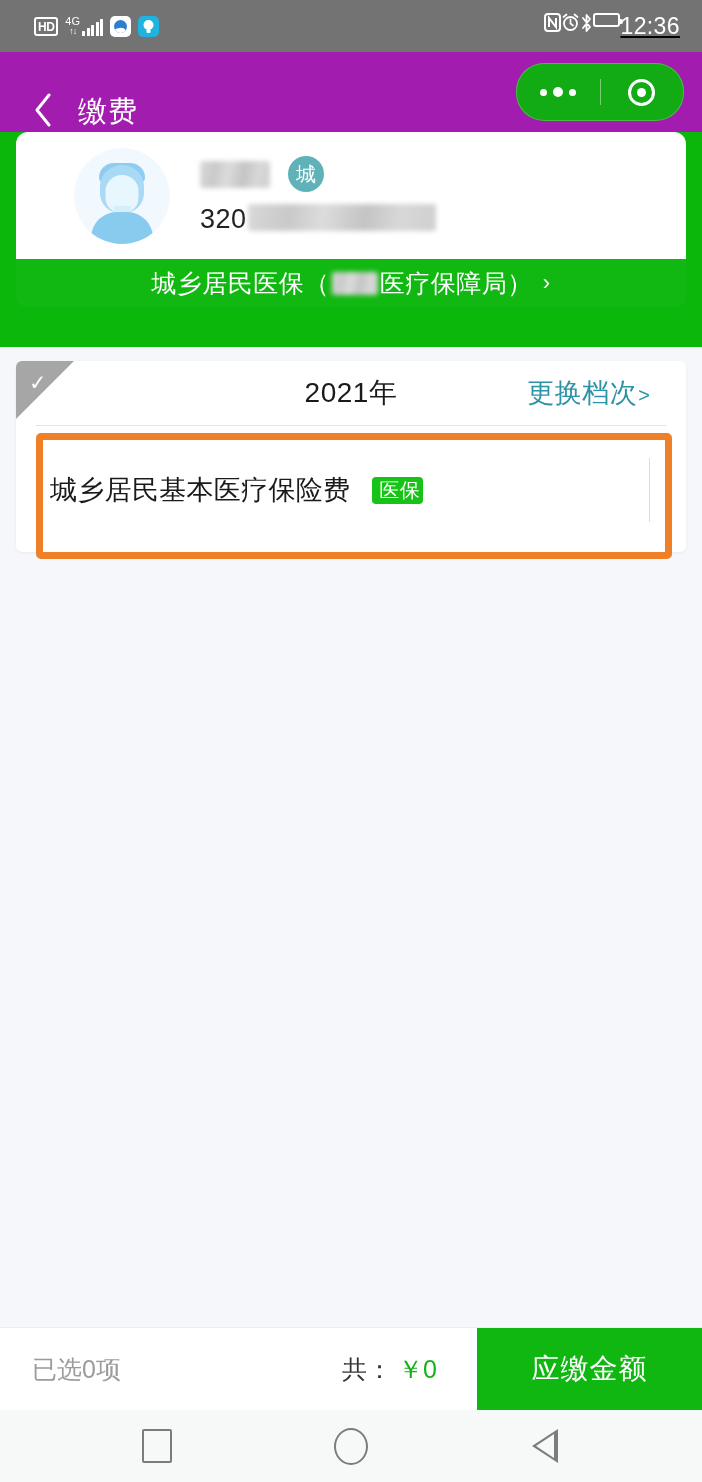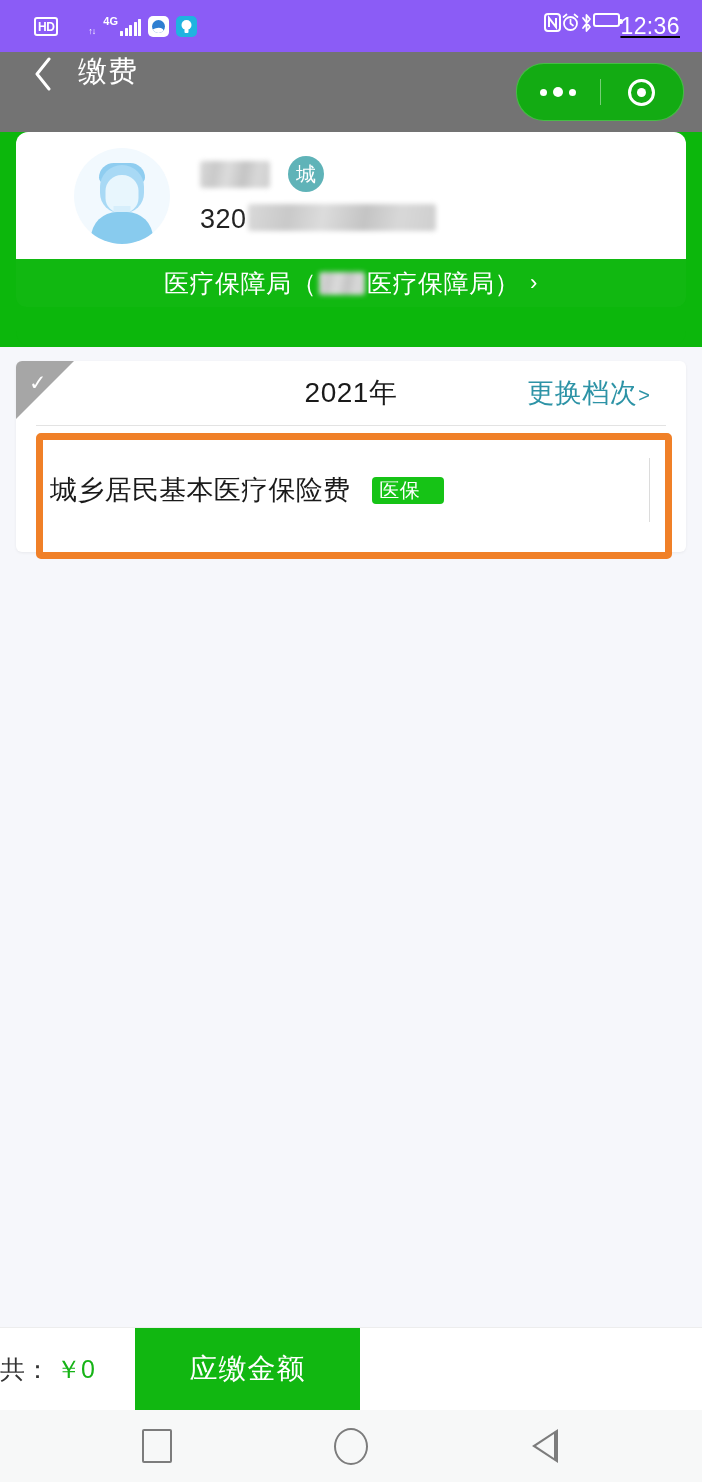--- a/index.html
+++ b/index.html
@@ -12,21 +12,21 @@
     background: #f6f7fb;
     font-family: "Liberation Sans", "DejaVu Sans", sans-serif;
     overflow: hidden;
     position: relative;
     -webkit-font-smoothing: antialiased;
   }
 
   
   .status-bar {
     height: 52px;
-    background: #8b5cf6;
+    background: #737373;
     display: flex;
     align-items: center;
     justify-content: space-between;
     padding: 0 22px 0 34px;
     box-sizing: border-box;
   }
   .status-left {
     display: flex;
     align-items: center;
     gap: 7px;
@@ -52,21 +52,21 @@
     gap: 1px;
   }
   .net-4g {
     display: flex;
     flex-direction: column;
     align-items: center;
     color: #fff;
     line-height: 1;
     margin-right: 1px;
   }
-  .net-4g .g-top { font-size: 11px; font-weight: bold; margin-left: 38px; }
+  .net-4g .g-top { font-size: 11px; font-weight: normal; }
   .net-4g .g-bot { font-size: 9px; letter-spacing: -1px; }
   .bars {
     display: flex;
     align-items: flex-end;
     gap: 1.5px;
     height: 16px;
   }
   .bars i {
     display: block;
     width: 3px;
@@ -134,23 +134,23 @@
   }
   .clock {
     color: #ffffff;
     font-size: 23px;
     letter-spacing: 0.4px;
   }
 
   
   .nav-header {
     height: 80px;
-    background: #737373;
-    display: flex;
-    align-items: flex-start;
+    background: #a21caf;
+    display: flex;
+    align-items: flex-end;
     padding: 0 16px 0 24px;
     box-sizing: border-box;
     position: relative;
   }
   .back-chevron {
     width: 38px; height: 44px;
     display: flex; align-items: center; justify-content: center;
     cursor: pointer;
   }
   .back-chevron svg { display: block; }
@@ -426,21 +426,21 @@
   }
   .item-name {
     font-size: 27px;
     color: #1a1a1a;
     letter-spacing: 0.3px;
   }
   .badge-yibao {
     background: #16c316;
     color: #ffffff;
     font-size: 20px;
-    padding: 3px 24px 4px 7px;
+    padding: 3px 3px 4px 7px;
     border-radius: 4px;
     margin-left: 11px;
     line-height: 1;
     letter-spacing: 0.5px;
   }
   .item-divider {
     width: 1px;
     height: 64px;
     background: #dcdcdc;
     margin: 0 6px 0 0;
@@ -645,21 +645,21 @@
         <span class="badge-city">城</span>
       </div>
       <div class="user-id-row">
         <span class="id-prefix">320</span>
         <span class="blur-block blur-id"></span>
       </div>
     </div>
   </div>
   <div class="org-bar">
     <span class="org-bar-text">
-      <span>医疗保障局（</span>
+      <span>城乡居民医保（</span>
       <span class="blur-block blur-org"></span>
       <span>医疗保障局）</span>
       <span class="org-chevron">›</span>
     </span>
   </div>
   <div class="hero-pad"></div>
   <div class="hero-curve"></div>
 </div>
 
 <div class="content">
@@ -678,20 +678,21 @@
         <span class="item-name">城乡居民基本医疗保险费</span>
         <span class="badge-yibao">医保</span>
       </div>
       <div class="item-divider"></div>
     </div>
     <div class="highlight-box"></div>
   </div>
 </div>
 
 <div class="bottom-bar">
+  <div class="selected-count">已选0项</div>
   <div class="total-wrap">
     <span class="total-label">共：</span>
     <span class="total-amount">￥0</span>
   </div>
   <div class="pay-button">应缴金额</div>
 </div>
 
 <div class="android-nav">
   <div class="nav-btn">
     <span class="nav-square"></span>

